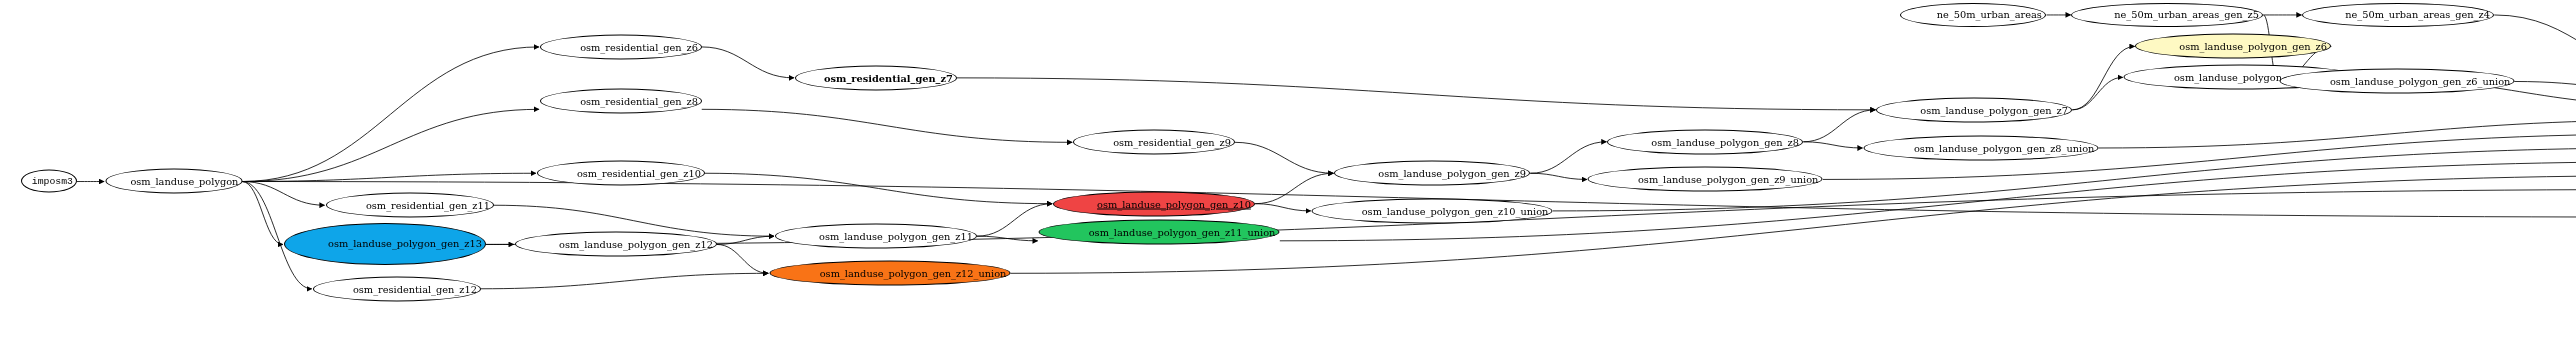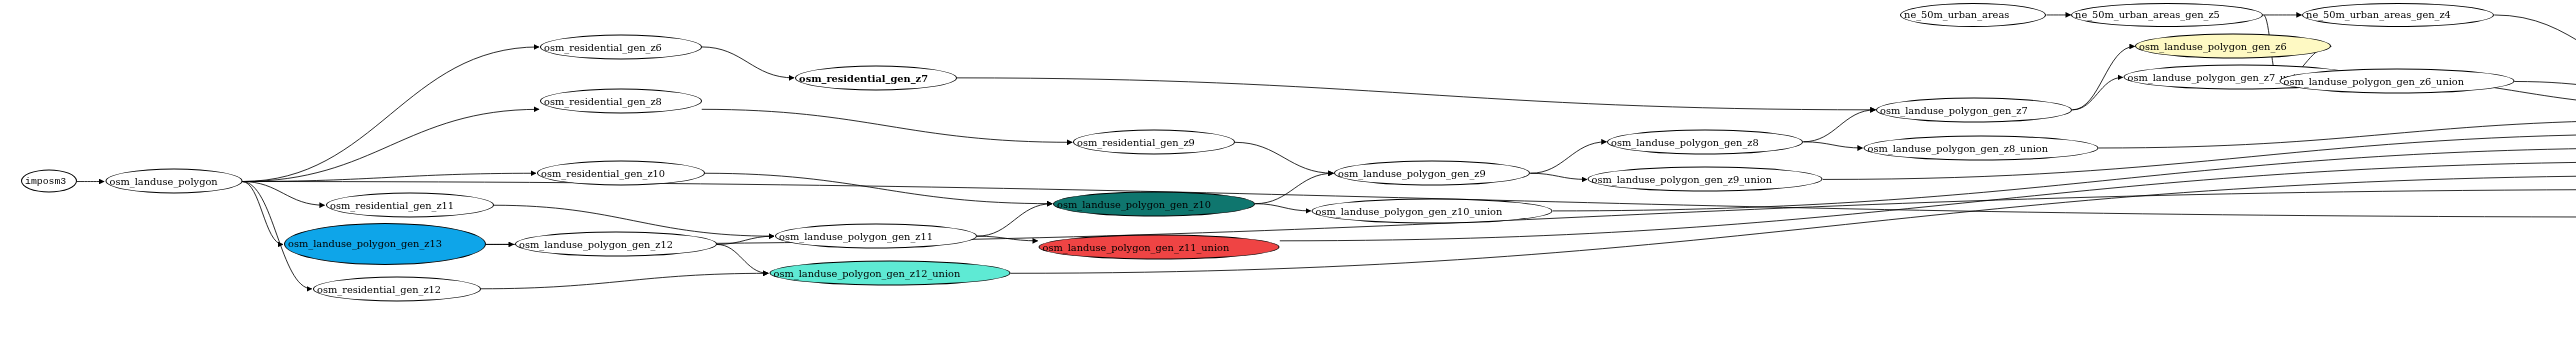--- a/index.html
+++ b/index.html
@@ -1,20 +1,20 @@
 <!DOCTYPE html>
 <html style="font-size:8.2px"><head>
 <meta charset="utf-8">
 <style>
   html,body{margin:0;padding:0;background:#ffffff;}
   #canvas{position:relative;width:2741px;height:362px;background:#ffffff;
           font-family:"DejaVu Serif","Liberation Serif",serif;overflow:hidden;}
   #edges{position:absolute;left:0;top:0;width:2741px;height:362px;}
   .node{position:absolute;transform:translate(-50%,-50%);
-        display:flex;align-items:center;justify-content:flex-start;
+        display:flex;align-items:center;justify-content:flex-end;
         border:0.8px solid #000;border-radius:50%;background:#fff;
         color:#000;white-space:nowrap;box-sizing:border-box;}
   .node span{font-size:9.8px;line-height:1;padding:0 3.1px;}
 </style>
 </head>
 <body>
 
 <div id="canvas">
   <svg id="edges" viewBox="0 0 5320 702" preserveAspectRatio="none">
     <defs>
@@ -93,30 +93,30 @@
       </div>
       <div class="node" style="left: 876px; top: 78px; width: 162px; height: 25px; background: rgb(255, 255, 255); border-color: rgb(0, 0, 0); font-weight: bold;">
         <span>osm_residential_gen_z7</span>
       </div>
       <div class="node" style="left: 616px; top: 244px; width: 202px; height: 25px; background: rgb(255, 255, 255); border-color: rgb(0, 0, 0);">
         <span>osm_landuse_polygon_gen_z12</span>
       </div>
       <div class="node" style="left: 876px; top: 236px; width: 202px; height: 25px; background: rgb(255, 255, 255); border-color: rgb(0, 0, 0);">
         <span>osm_landuse_polygon_gen_z11</span>
       </div>
-      <div class="node" style="left: 890px; top: 273px; width: 241px; height: 25px; background: #5eead4; border-color: rgb(0, 0, 0);">
+      <div class="node" style="left: 890px; top: 273px; width: 241px; height: 25px; background: #f97316; border-color: rgb(0, 0, 0);">
         <span>osm_landuse_polygon_gen_z12_union</span>
       </div>
       <div class="node" style="left: 1154px; top: 142px; width: 162px; height: 25px; background: rgb(255, 255, 255); border-color: rgb(0, 0, 0);">
         <span>osm_residential_gen_z9</span>
       </div>
-      <div class="node" style="left: 1154px; top: 204px; width: 202px; height: 25px; background: #0f766e; border-color: rgb(0, 0, 0);">
+      <div class="node" style="left: 1154px; top: 204px; width: 202px; height: 25px; background: #ef4444; border-color: rgb(0, 0, 0); text-decoration: underline;">
         <span>osm_landuse_polygon_gen_z10</span>
       </div>
-      <div class="node" style="left: 1159px; top: 247px; width: 241px; height: 25px; background: #ef4444; border-color: rgb(0, 0, 0);">
+      <div class="node" style="left: 1159px; top: 232px; width: 241px; height: 25px; background: #22c55e; border-color: rgb(0, 0, 0);">
         <span>osm_landuse_polygon_gen_z11_union</span>
       </div>
       <div class="node" style="left: 1432px; top: 173px; width: 196px; height: 25px; background: rgb(255, 255, 255); border-color: rgb(0, 0, 0);">
         <span>osm_landuse_polygon_gen_z9</span>
       </div>
       <div class="node" style="left: 1432px; top: 211px; width: 241px; height: 25px; background: rgb(255, 255, 255); border-color: rgb(0, 0, 0);">
         <span>osm_landuse_polygon_gen_z10_union</span>
       </div>
       <div class="node" style="left: 1705px; top: 142px; width: 196px; height: 25px; background: rgb(255, 255, 255); border-color: rgb(0, 0, 0);">
         <span>osm_landuse_polygon_gen_z8</span>

